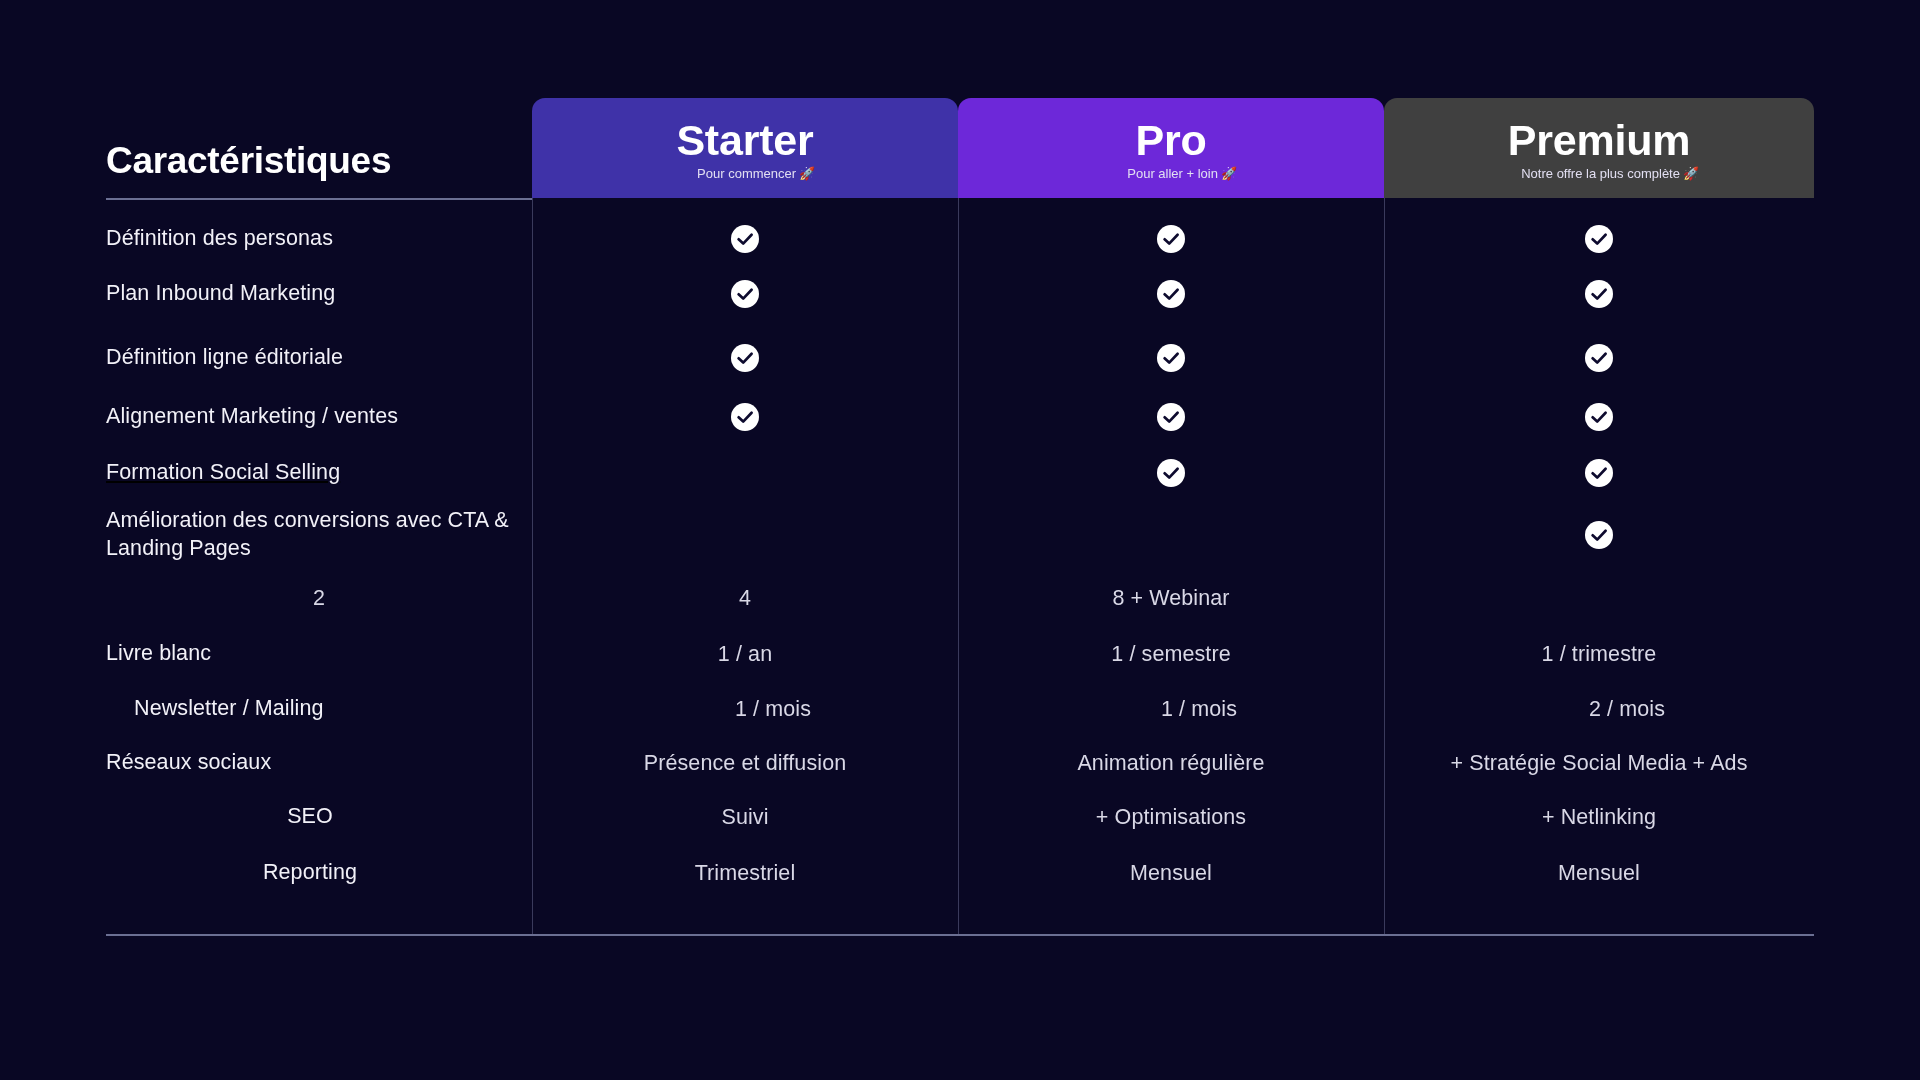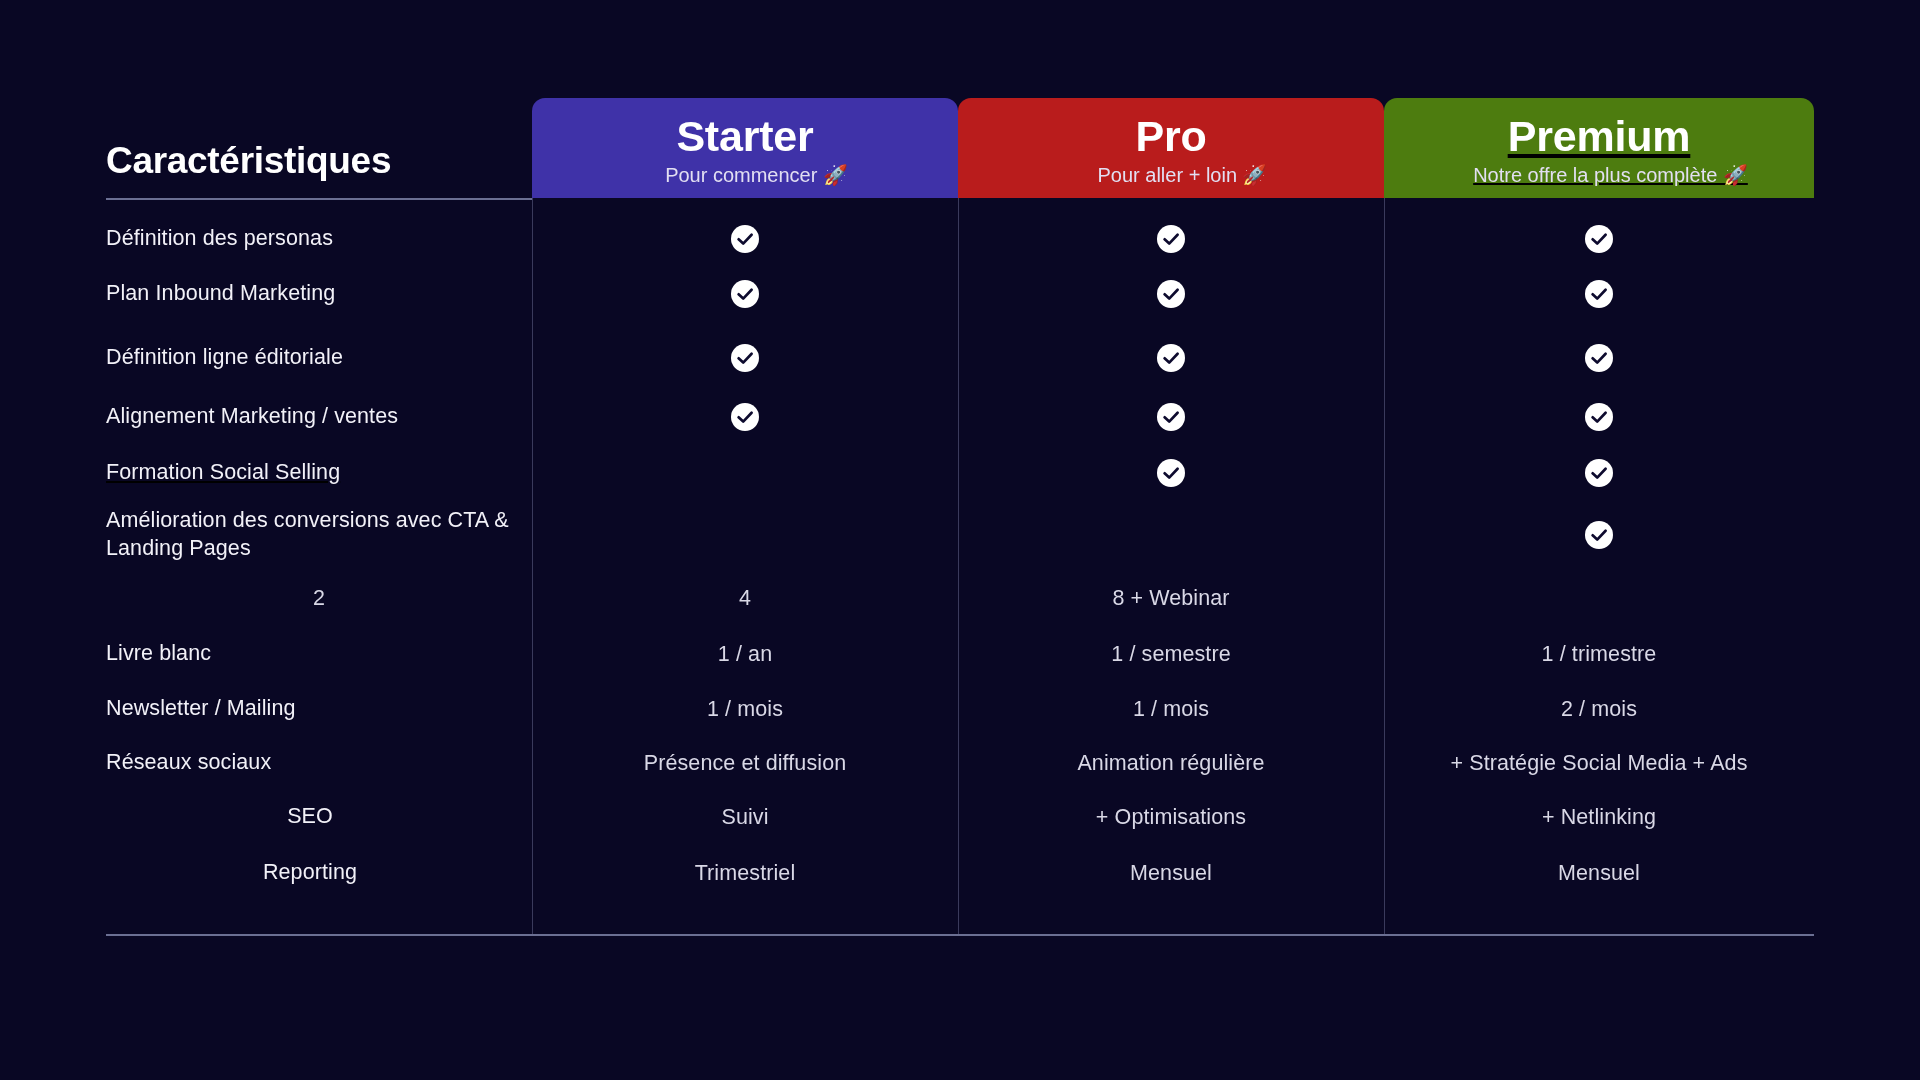--- a/index.html
+++ b/index.html
@@ -81,21 +81,21 @@
 
   .plan-name {
     font-size: 43px;
     font-weight: bold;
     color: #ffffff;
     line-height: 1.05;
     letter-spacing: -0.2px;
   }
 
   .plan-tag {
-    font-size: 20px;
+    font-size: 13px;
     color: #e2dff2;
     margin-top: 4px;
     line-height: 1.1;
     white-space: nowrap;
     padding-left: 23px;
   }
 
   
   .body-wrap {
     position: relative;
@@ -166,26 +166,26 @@
       <div class="head-title-cell">
         <span class="head-title">Caractéristiques</span>
         <span class="title-rule"></span>
       </div>
 
       <div class="plan-card starter" style="background: rgb(63, 50, 168);">
         <span class="plan-name">Starter</span>
         <span class="plan-tag">Pour commencer 🚀</span>
       </div>
 
-      <div class="plan-card pro" style="background: #b91c1c;">
+      <div class="plan-card pro" style="background: #6d28d9;">
         <span class="plan-name">Pro</span>
         <span class="plan-tag">Pour aller + loin 🚀</span>
       </div>
 
-      <div class="plan-card premium" style="background: #4d7c0f; text-decoration: underline;">
+      <div class="plan-card premium" style="background: #404040;">
         <span class="plan-name">Premium</span>
         <span class="plan-tag">Notre offre la plus complète 🚀</span>
       </div>
     </div>
 
     <div class="body-wrap">
       <span class="divider div1" style="height: 736px;"></span>
       <span class="divider div2" style="height: 736px;"></span>
       <span class="divider div3" style="height: 736px;"></span>
       <div id="rows-host">
@@ -366,21 +366,21 @@
             <div class="cell">
               <span class="cell-text">1 / an</span>
             </div>
             <div class="cell">
               <span class="cell-text">1 / semestre</span>
             </div>
             <div class="cell">
               <span class="cell-text">1 / trimestre</span>
             </div>
           </div>
-          <div class="grid-row feat-row" style="height:54px;padding-top:0px;">
+          <div class="grid-row feat-row" style="height:54px;padding-top:0px;margin-left:28px;">
             <div class="cell" style="justify-content:flex-start">
               <span class="feat-label">Newsletter / Mailing</span>
             </div>
             <div class="cell">
               <span class="cell-text">1 / mois</span>
             </div>
             <div class="cell">
               <span class="cell-text">1 / mois</span>
             </div>
             <div class="cell">

